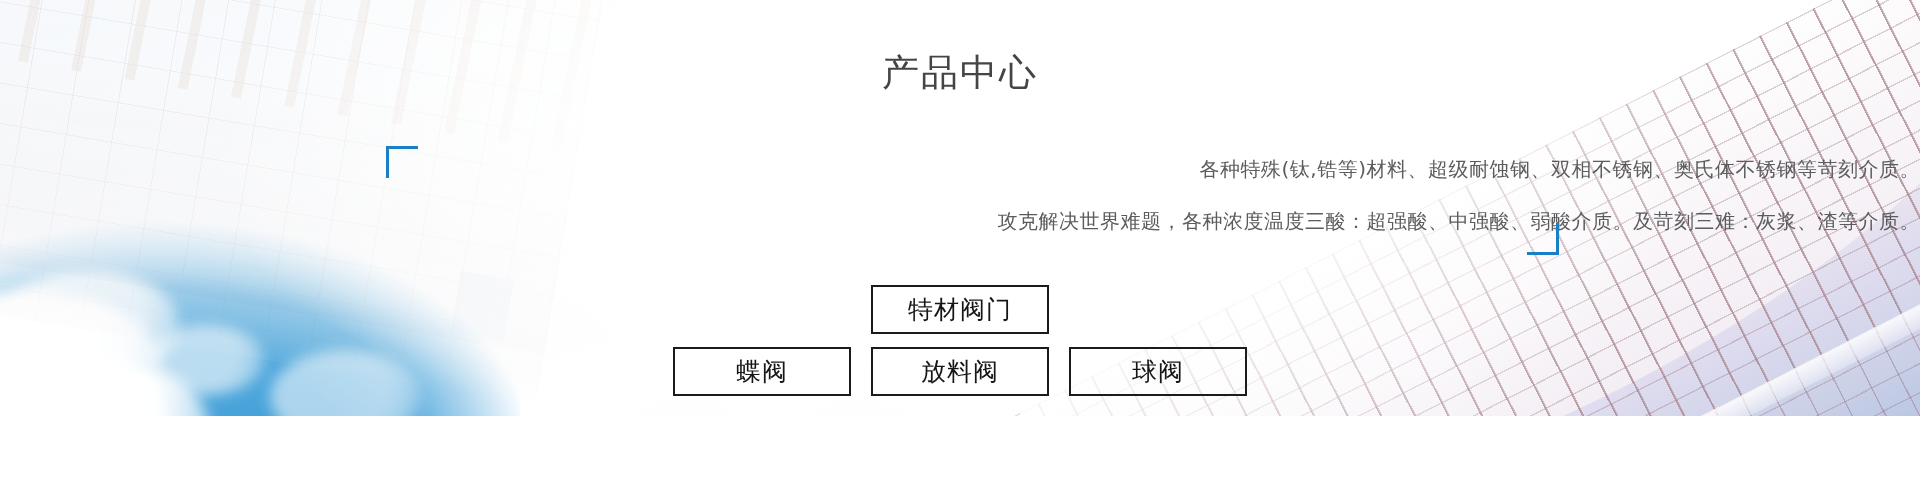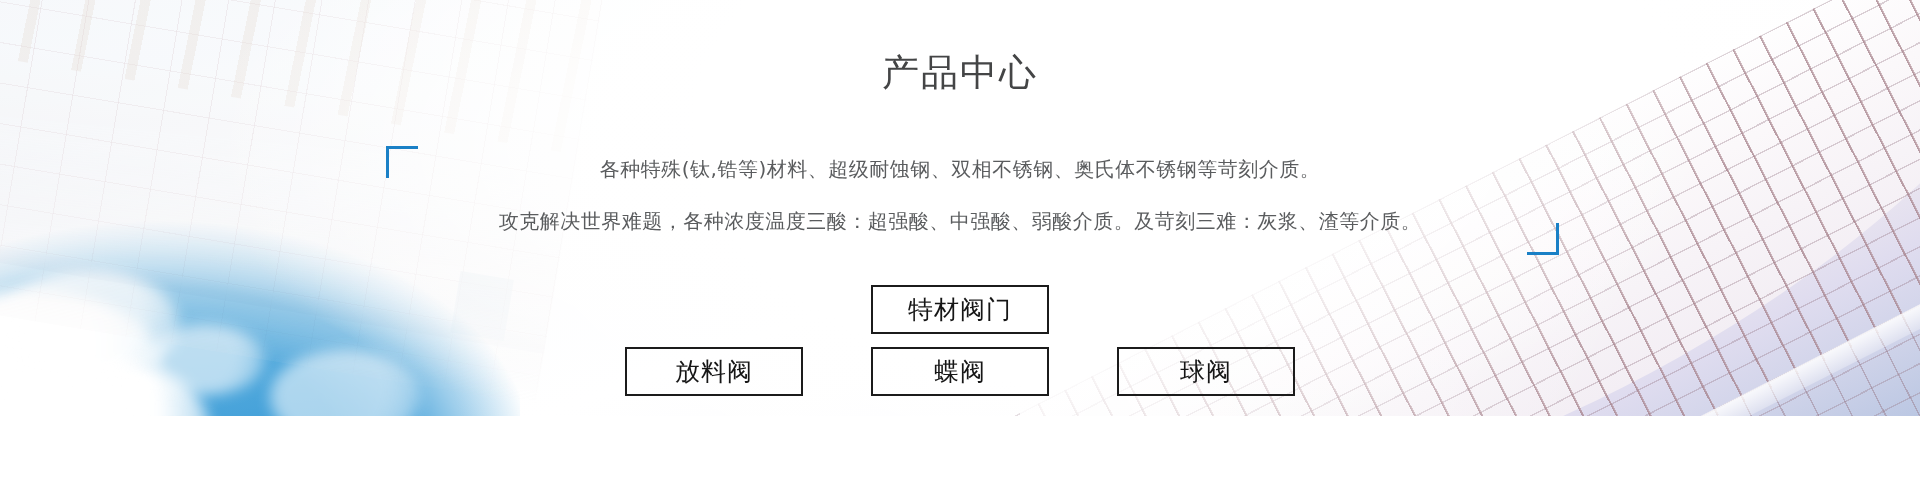--- a/index.html
+++ b/index.html
@@ -216,20 +216,21 @@
     top: 143px;
     left: 0; right: 0;
     text-align: center;
   }
   .desc-line {
     font-size: 20px;
     line-height: 52px;
     color: #5a5c5e;
     letter-spacing: .5px;
     white-space: nowrap;
+    text-align: right;
   }
 
   
   .bracket {
     position: absolute;
     width: 32px;
     height: 32px;
     border-color: #1a80c6;
     border-style: solid;
     z-index: 7;
@@ -249,21 +250,21 @@
     top: 285px;
     left: 0; right: 0;
     display: flex;
     flex-direction: column;
     align-items: center;
     gap: 13px;
   }
   .tag-row {
     display: flex;
     justify-content: flex-start;
-    gap: 68px;
+    gap: 20px;
   }
   .tag {
     width: 178px;
     height: 49px;
     border: 2px solid #1b1b1b;
     background: transparent;
     display: flex;
     align-items: center;
     justify-content: center;
     font-size: 25px;
@@ -326,20 +327,20 @@
       <div class="desc-line">攻克解决世界难题，各种浓度温度三酸：超强酸、中强酸、弱酸介质。及苛刻三难：灰浆、渣等介质。</div>
     </div>
 
     <div class="bracket bracket-br"></div>
 
     <div class="tags">
       <div class="tag-row">
         <div class="tag">特材阀门</div>
       </div>
       <div class="tag-row">
+        <div class="tag">蝶阀</div>
         <div class="tag">放料阀</div>
-        <div class="tag">蝶阀</div>
         <div class="tag">球阀</div>
       </div>
     </div>
 
   </div>
 </div>
 
 </body></html>

